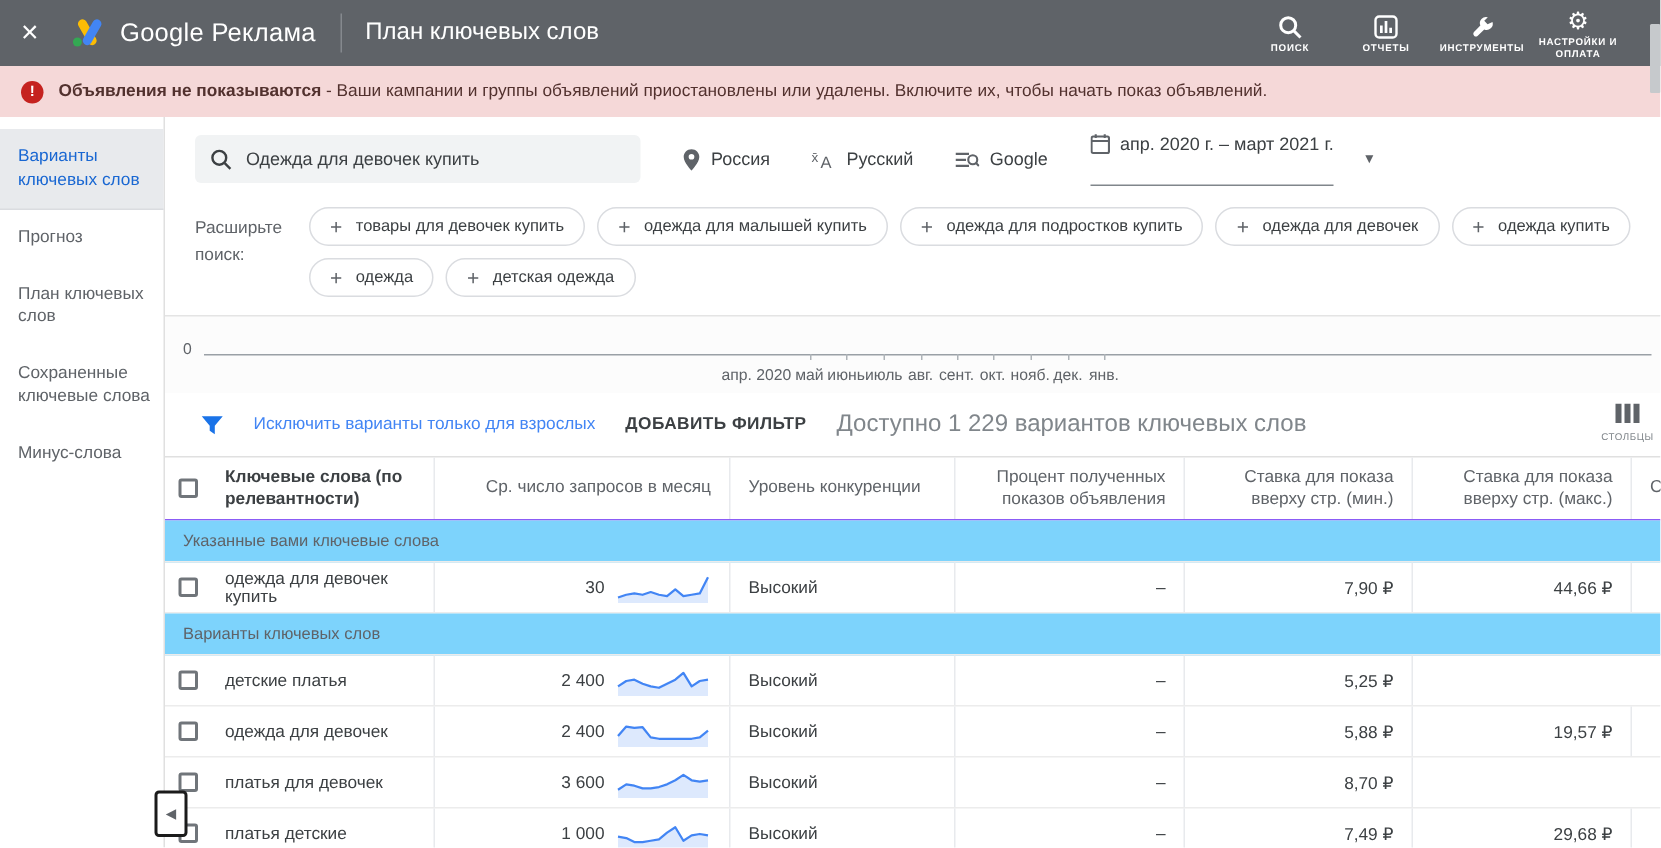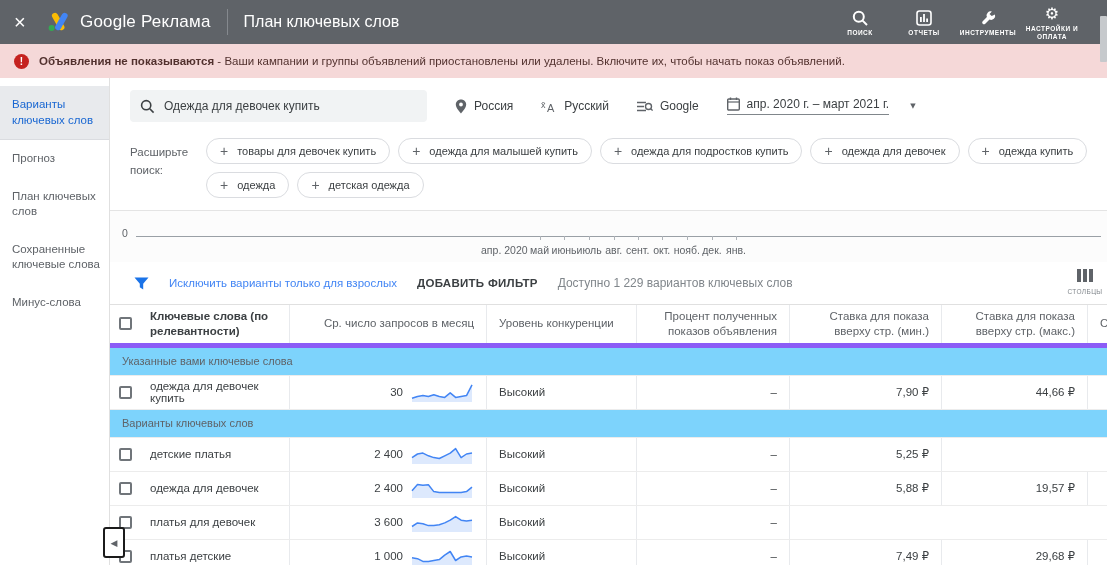--- a/index.html
+++ b/index.html
@@ -32,49 +32,49 @@
   .sidebar { width: 110px; flex: none; border-right: 1px solid #e0e0e0; padding-top: 8px; background: #fff; }
   .side-item { padding: 11px 6px 11px 12px; font-size: 11.5px; line-height: 1.35; color: #5f6368; cursor: pointer; }
   .side-item.active { background: #e8eaed; color: #1967d2; border-bottom: 1px solid #dadce0; }
   .main { flex: 1; min-width: 0; }
   
   .toolbar { height: 56px; display: flex; align-items: center; padding-left: 20px; gap: 28px; }
   .search-box { width: 297px; height: 32px; background: #f1f3f4; border-radius: 4px; display: flex; align-items: center; padding: 0 10px; gap: 9px; flex: none; }
   .search-box svg { flex: none; }
   .search-input { border: none; outline: none; background: transparent; font-family: inherit; font-size: 12px; color: #3c4043; width: 100%; }
   .tool-item { display: flex; align-items: center; gap: 7px; font-size: 12px; color: #3c4043; cursor: pointer; white-space: nowrap; }
-  .date-text { border-bottom: 1px solid #80868b; padding-bottom: 3px; }
+  .date-text { border-bottom: 1px solid #80868b; padding-bottom: 20px; }
   .caret { font-size: 7px; color: #5f6368; margin-left: 14px; font-family: "DejaVu Sans", sans-serif; }
   
   .expand-row { display: flex; padding: 4px 10px 12px 20px; gap: 14px; }
   .expand-label { width: 62px; flex: none; font-size: 11.5px; color: #5f6368; line-height: 1.6; padding-top: 5px; }
   .chips { display: flex; flex-wrap: wrap; gap: 8px; flex: 1; align-content: flex-start; }
   .chip { border: 1px solid #dadce0; border-radius: 14px; height: 26px; padding: 0 13px; display: flex; align-items: center; gap: 9px; font-size: 11px; color: #3c4043; background: #fff; cursor: pointer; white-space: nowrap; }
   .chip .plus { color: #5f6368; font-size: 14px; line-height: 14px; }
   
   .chart { height: 52px; border-top: 1px solid #e4e4e4; position: relative; background: #fcfcfc; }
   .zero-label { position: absolute; left: 12px; top: 16px; font-size: 10.5px; color: #5f6368; }
   .axis-line { position: absolute; left: 26px; right: 6px; top: 25px; border-top: 1px solid #9aa0a6; }
   .months { position: absolute; left: 14px; right: 2px; top: 25px; display: flex; justify-content: center; }
   .month { position: relative; font-size: 10.5px; color: #5f6368; padding-top: 8px; min-width: 24px; text-align: center; }
   .month .tick { position: absolute; top: 0; left: 50%; width: 1px; height: 4px; background: #aeb3b8; }
   .month:first-child .tick { display: none; }
   
   .filterbar { height: 42px; display: flex; align-items: center; gap: 20px; padding-left: 24px; position: relative; }
   .exclude-link { color: #4285f4; font-size: 11.5px; cursor: pointer; }
   .add-filter { color: #3c4043; font-size: 11.5px; font-weight: bold; letter-spacing: .3px; cursor: pointer; }
-  .available { color: #80868b; font-size: 12px; }
+  .available { color: #80868b; font-size: 16px; }
   .columns-btn { position: absolute; right: 0; top: 7px; width: 44px; overflow: hidden; text-align: center; cursor: pointer; }
   .columns-icon { display: inline-flex; gap: 2px; height: 13px; }
   .columns-icon i { width: 4px; background: #5f6368; }
   .columns-label { font-size: 6.5px; color: #80868b; letter-spacing: .4px; white-space: nowrap; margin-top: 3px; }
   
   .ktable { border-top: 1px solid #e0e0e0; font-size: 11.5px; }
   .thead, .trow { display: grid; grid-template-columns: 28px 152px 197px 150px 153px 152px 146px minmax(0,1fr); align-items: stretch; }
-  .thead { min-height: 42px; border-bottom: 5px solid #8b5cf6; color: #5f6368; }
+  .thead { min-height: 42px; border-bottom: 1px solid #8b5cf6; color: #5f6368; }
   .th, .c { display: flex; align-items: center; padding: 0 12px; min-width: 0; }
   .th { line-height: 1.3; padding-top: 4px; padding-bottom: 4px; }
   .th.right, .c.right { justify-content: flex-end; text-align: right; }
   .bdr { border-right: 1px solid #e8eaed; }
   .th-kw { color: #3c4043; font-weight: bold; }
   .checkbox { width: 13px; height: 13px; border: 2px solid #70757a; border-radius: 2px; background: #fff; flex: none; cursor: pointer; }
   .c-check, .th-check { padding: 0 0 0 9px; }
   .sec-row { height: 28px; background: #7dd3fc; border-bottom: 1px solid #ececec; display: flex; align-items: center; padding-left: 12px; color: #5f6368; font-size: 11px; }
   .trow { height: 34px; border-bottom: 1px solid #ececec; color: #3c4043; }
   .c-avg { justify-content: flex-end; gap: 7px; }
@@ -345,20 +345,21 @@
          <div class="c bdr">платья для девочек</div>
          <div class="c c-avg bdr">
               <span>3 600</span>
               <svg class="spark" width="64" height="24">
     <polygon points="2,22 2.0,16.5 7.5,12.9 12.9,13.8 18.4,15.6 23.8,15.6 29.3,14.7 34.7,12.9 40.2,10.2 45.6,6.6 51.1,10.2 56.5,11.1 62.0,10.2 62,22" fill="rgba(66,133,244,0.18)"></polygon>
     <polyline points="2.0,16.5 7.5,12.9 12.9,13.8 18.4,15.6 23.8,15.6 29.3,14.7 34.7,12.9 40.2,10.2 45.6,6.6 51.1,10.2 56.5,11.1 62.0,10.2" fill="none" stroke="#4285f4" stroke-width="1.5" stroke-linejoin="round"></polyline>
   </svg>
             </div>
          <div class="c bdr">Высокий</div>
          <div class="c right bdr">–</div>
+         <div class="c right bdr">8,70 ₽</div>
          <div class="c"></div>
        </div>
           <div class="trow">
          <div class="c c-check">
               <span class="checkbox"></span>
             </div>
          <div class="c bdr">платья детские</div>
          <div class="c c-avg bdr">
               <span>1 000</span>
               <svg class="spark" width="64" height="24">

